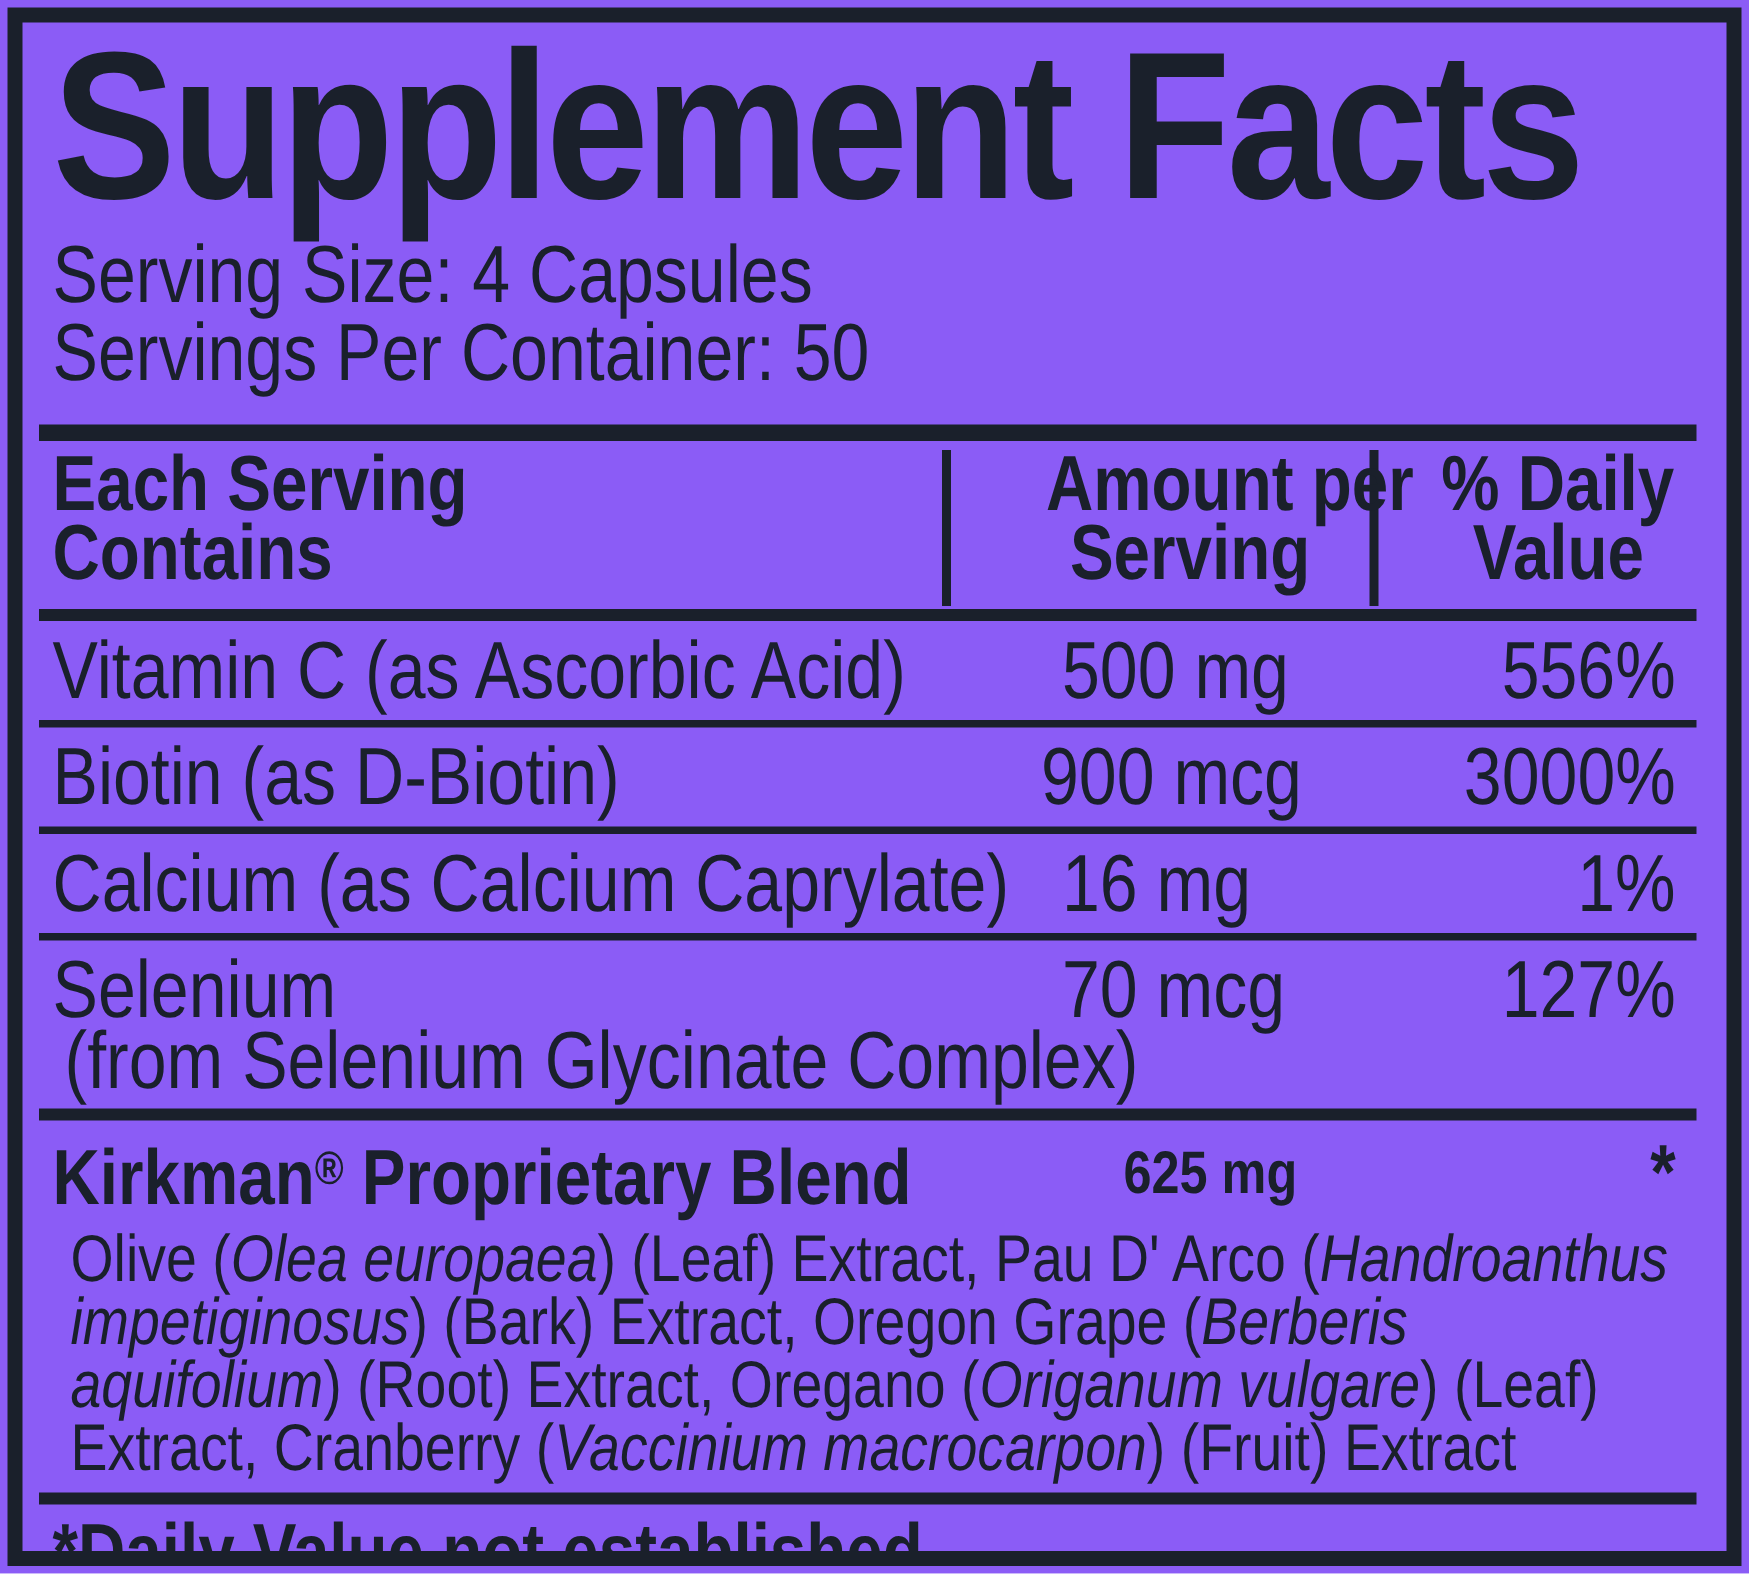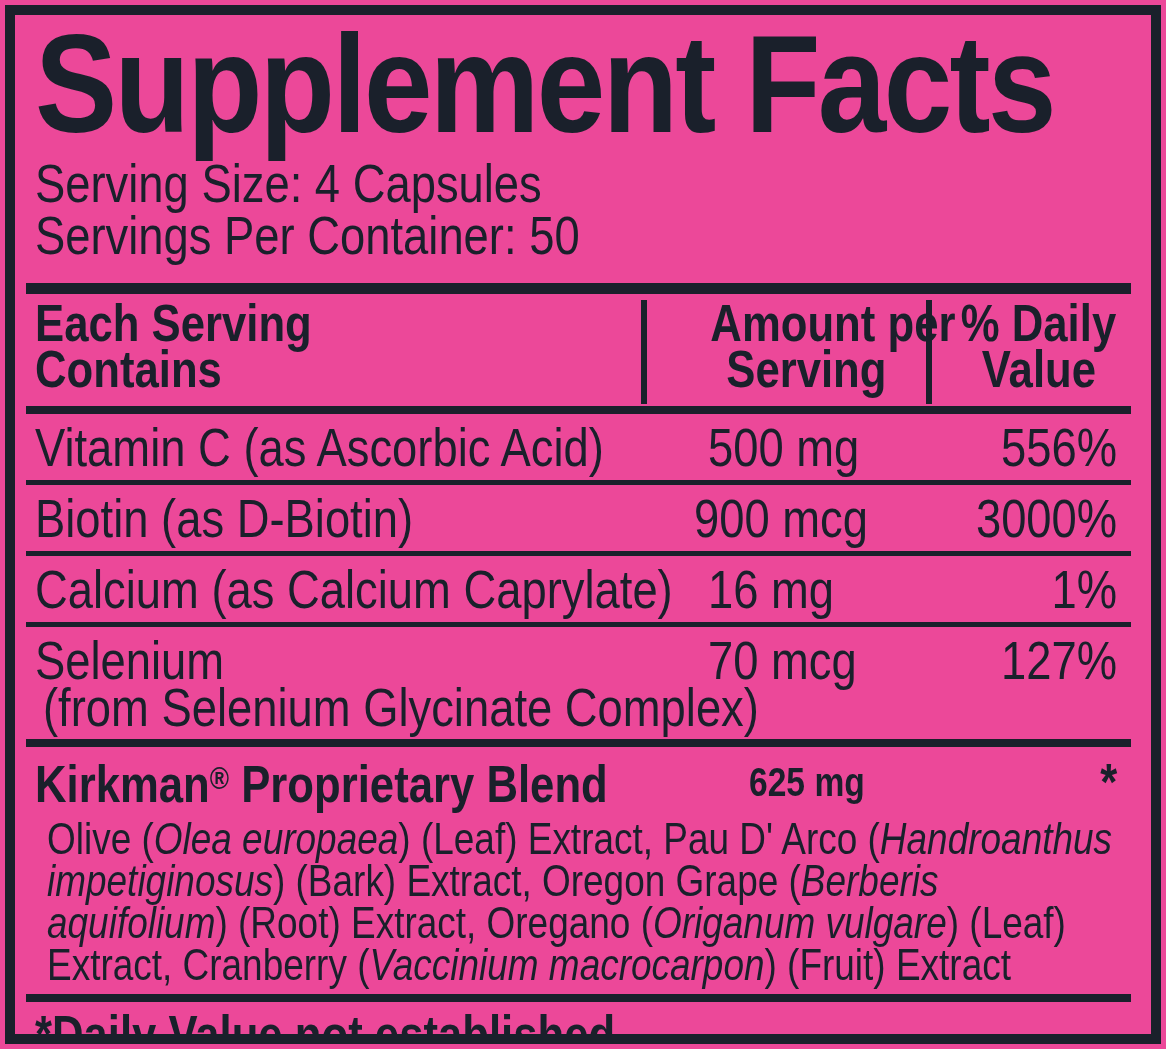--- a/index.html
+++ b/index.html
@@ -1,21 +1,21 @@
 <!DOCTYPE html>
 <html><head>
 <meta charset="utf-8">
 <style>
   html,body{margin:0;padding:0;background:#ffffff;}
   .label{
     position:relative;
     width:1166px;height:1049px;
     box-sizing:border-box;
     padding:5px;
-    background:#ec4899;
+    background:#8b5cf6;
     font-family:"Liberation Sans", sans-serif;
     color:#1a202b;
     overflow:hidden;
   }
   .frame{
     box-sizing:border-box;
     width:100%;height:100%;
     border:10px solid #1a202b;
     padding:0 20px;
     overflow:hidden;
@@ -38,21 +38,21 @@
   .bar{background:#1a202b;margin-left:-9px;width:calc(100% + 9px);}
   .bar-11{height:11px;}
   .bar-8{height:8px;}
   .bar-5{height:5px;}
 
   .hdr{display:flex;align-items:stretch;height:104px;padding:6px 0 2px 0;}
   .hdr .c1{width:620px;font-weight:700;font-size:52px;line-height:46px;text-decoration:underline;}
   .hdr .c2{box-sizing:border-box;width:285px;border-left:6px solid #1a202b;
            font-weight:700;font-size:52px;line-height:46px;text-align:center;padding-left:40px;}
   .hdr .c3{box-sizing:border-box;flex:1;border-left:6px solid #1a202b;
-           font-weight:700;font-size:52px;line-height:46px;text-align:center;padding-left:14px;}
+           font-weight:700;font-size:52px;line-height:46px;text-align:center;padding-left:27px;}
 
   .row{display:flex;align-items:baseline;padding:8px 0;}
   .row .name{width:673px;font-size:54px;line-height:50px;}
   .row .amt{width:260px;font-size:54px;line-height:50px;}
   .row .pct{flex:1;text-align:right;font-size:54px;line-height:50px;padding-right:14px;}
   .row2{font-size:54px;line-height:44px;padding:0 0 10px 8px;}
 
   .blend-hdr{display:flex;align-items:center;padding:8px 0 0 0;gap:41px;}
   .blend-hdr .name{width:673px;font-weight:700;font-size:52px;line-height:48px;}
   .blend-hdr .name sup{font-size:60%;vertical-align:28%;}

